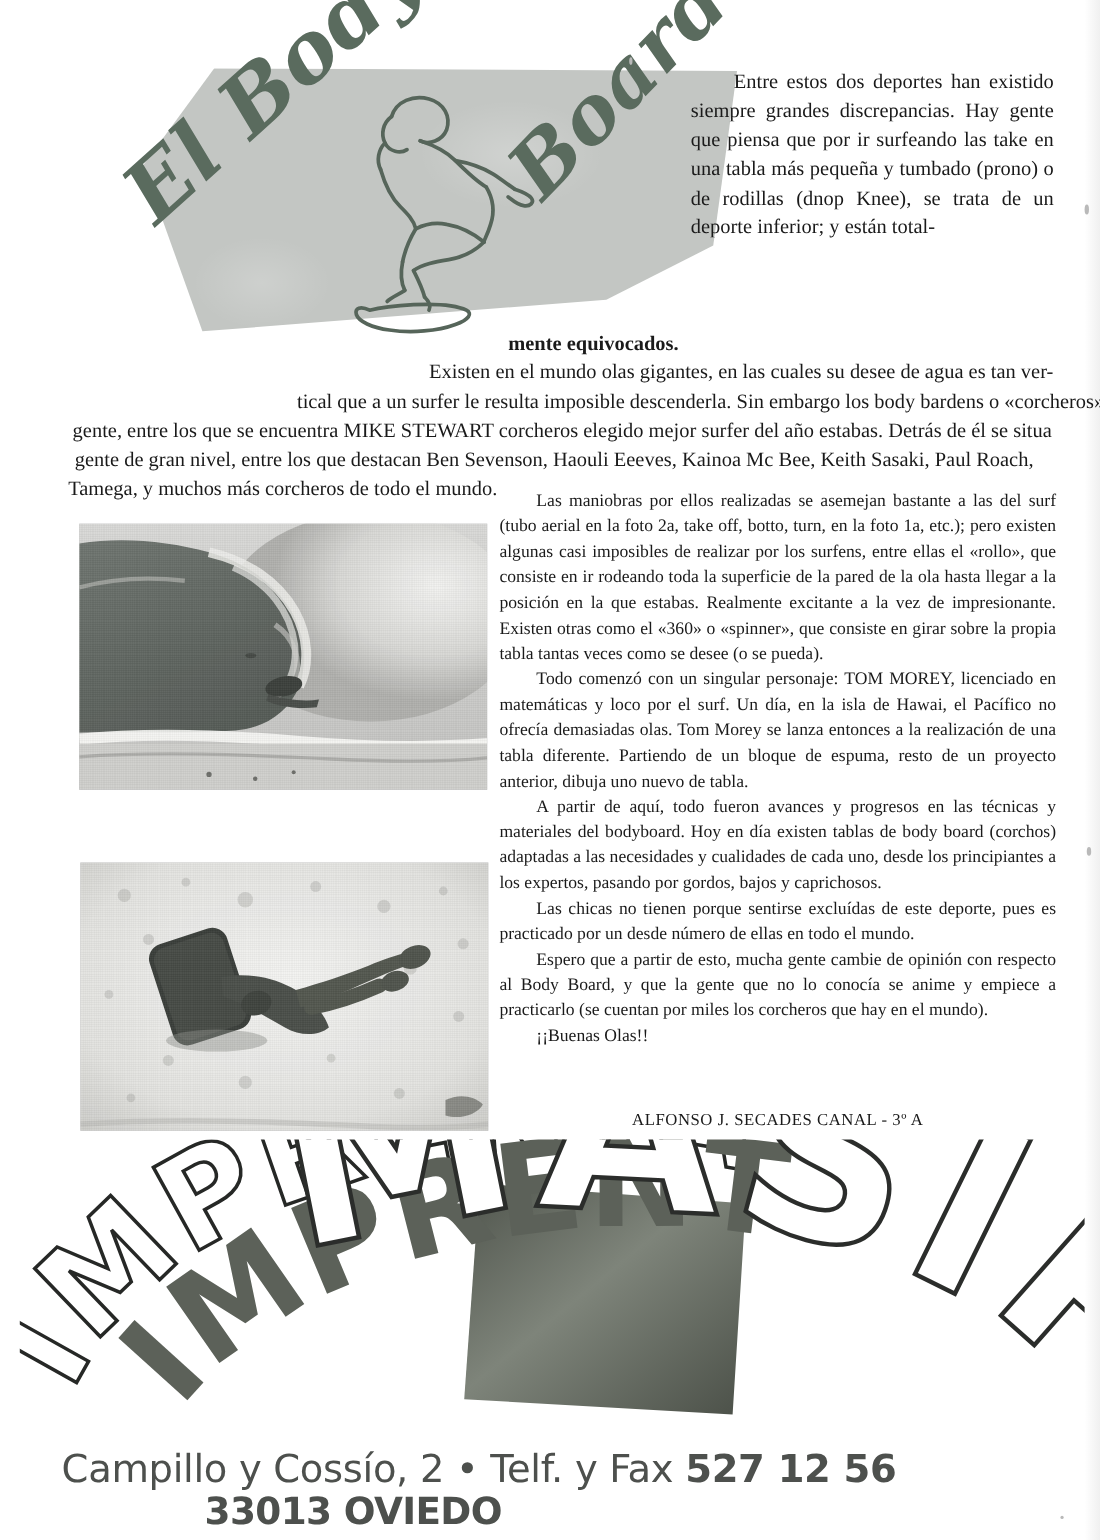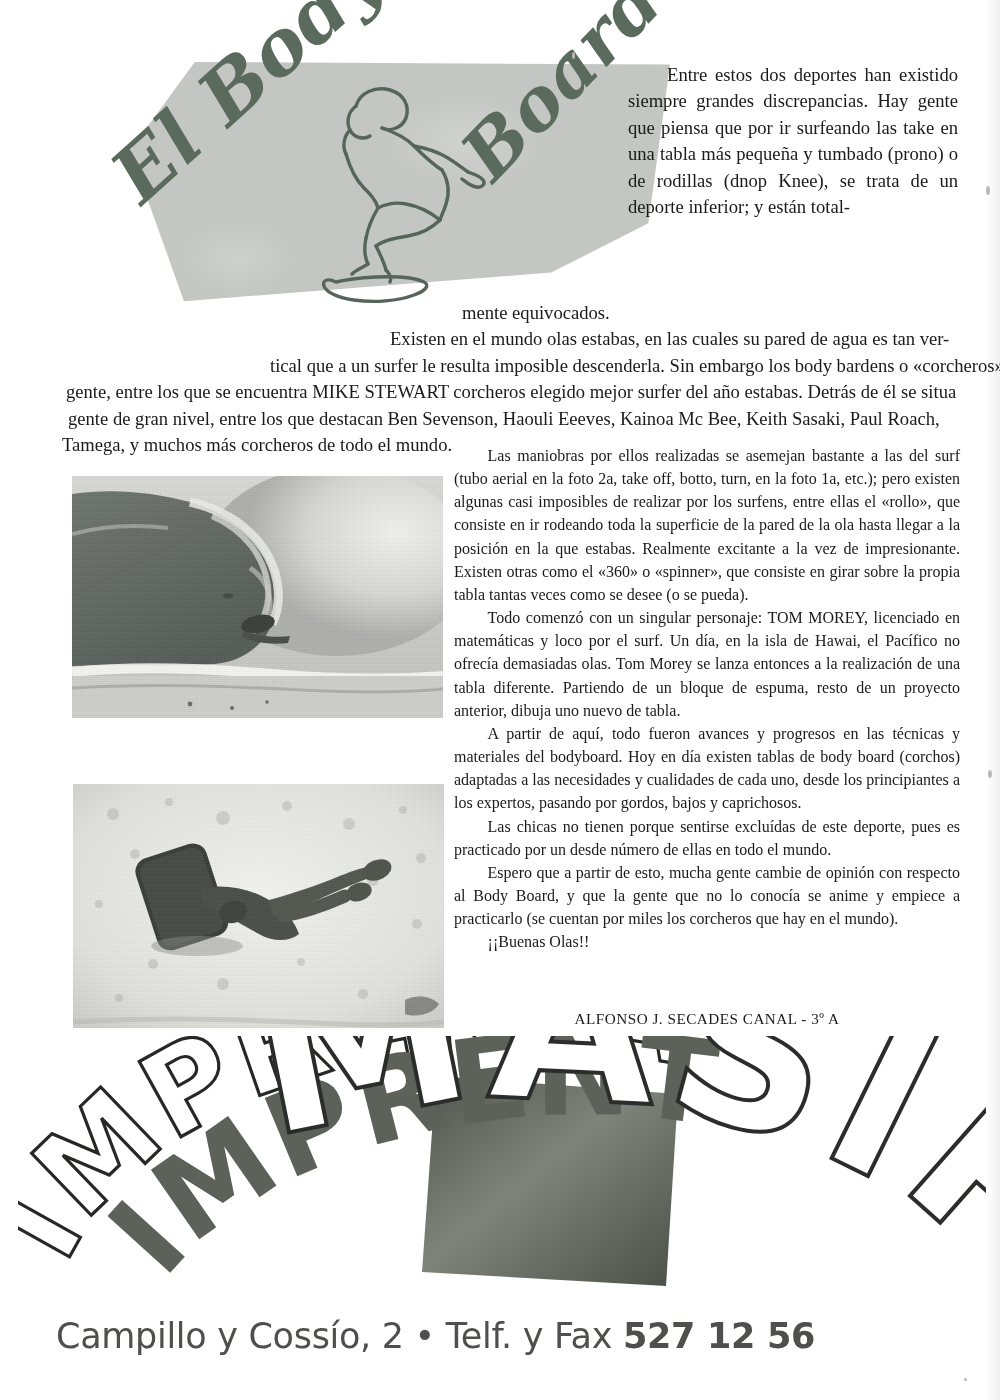--- a/index.html
+++ b/index.html
@@ -103,21 +103,21 @@
   .wrap-para {
     position: absolute;
     left: 62px;
     top: 300px;
     width: 898px;
     font-size: 18.6px;
     line-height: 1.425;
     text-align: justify;
   }
   .wrap-para .ln { display: block; white-space: nowrap; }
-  .ln-a { margin-left: 400px; }
+  .ln-a { margin-left: 400px; font-weight: bold; }
   .ln-b { margin-left: 328px; }
   .ln-c { margin-left: 208px; }
   .ln-d { margin-left: 8px; }
   .ln-e { margin-left: 4px; }
   .ln-f { margin-left: 6px; }
   .ln-g { margin-left: 0px; }
 
   
   .col-right-main {
     position: absolute;
@@ -230,21 +230,21 @@
     <div class="banner-word banner-word-1">El Body</div>
     <div class="banner-word banner-word-2">Board</div>
   </div>
 
   <div class="col-right-top">
     <p>Entre estos dos deportes han existido siempre grandes discrepancias. Hay gente que piensa que por ir surfeando las take en una tabla más pequeña y tumbado (prono) o de rodillas (dnop Knee), se trata de un deporte inferior; y están total-</p>
   </div>
 
   <div class="wrap-para">
     <span class="ln ln-a">mente equivocados.</span>
-    <span class="ln ln-b">Existen en el mundo olas estabas, en las cuales su pared de agua es tan ver-</span>
+    <span class="ln ln-b">Existen en el mundo olas gigantes, en las cuales su desee de agua es tan ver-</span>
     <span class="ln ln-c">tical que a un surfer le resulta imposible descenderla. Sin embargo los body bardens o «corcheros»</span>
     <span class="ln ln-e">gente, entre los que se encuentra MIKE STEWART corcheros elegido mejor surfer del año estabas. Detrás de él se situa</span>
     <span class="ln ln-f">gente de gran nivel, entre los que destacan Ben Sevenson, Haouli Eeeves, Kainoa Mc Bee, Keith Sasaki, Paul Roach,</span>
     <span class="ln ln-g">Tamega, y muchos más corcheros de todo el mundo.</span>
   </div>
 
   <div class="photo photo-1">
     <svg viewBox="0 0 371 242" preserveAspectRatio="none" style="width:100%;height:100%;display:block">
       <defs>
         <linearGradient id="skyg" x1="0" y1="0" x2="0" y2="1">
@@ -373,19 +373,20 @@
     </text>
 
     <text font-family="DejaVu Sans, sans-serif" font-size="215" font-weight="bold" fill="#ffffff" stroke="#2b2d2b" stroke-width="4" letter-spacing="6">
       <textPath href="#arc-big" startOffset="26%">MASIP</textPath>
     </text>
   </svg>
 
   <div class="footer-line1">
     <span>Campillo y Cossío, 2 • Telf. y Fax </span><b>527 12 56</b>
   </div>
+  <div class="footer-line2">33013 OVIEDO</div>
 
   <div class="scan-edge-right"></div>
   <div class="scan-speck" style="left:572px;top:52px;width:3px;height:7px;"></div>
   <div class="scan-speck" style="left:986px;top:186px;width:4px;height:9px;"></div>
   <div class="scan-speck" style="left:988px;top:770px;width:4px;height:8px;"></div>
   <div class="scan-speck" style="left:964px;top:1378px;width:3px;height:3px;"></div>
 </div>
 
 </body></html>

